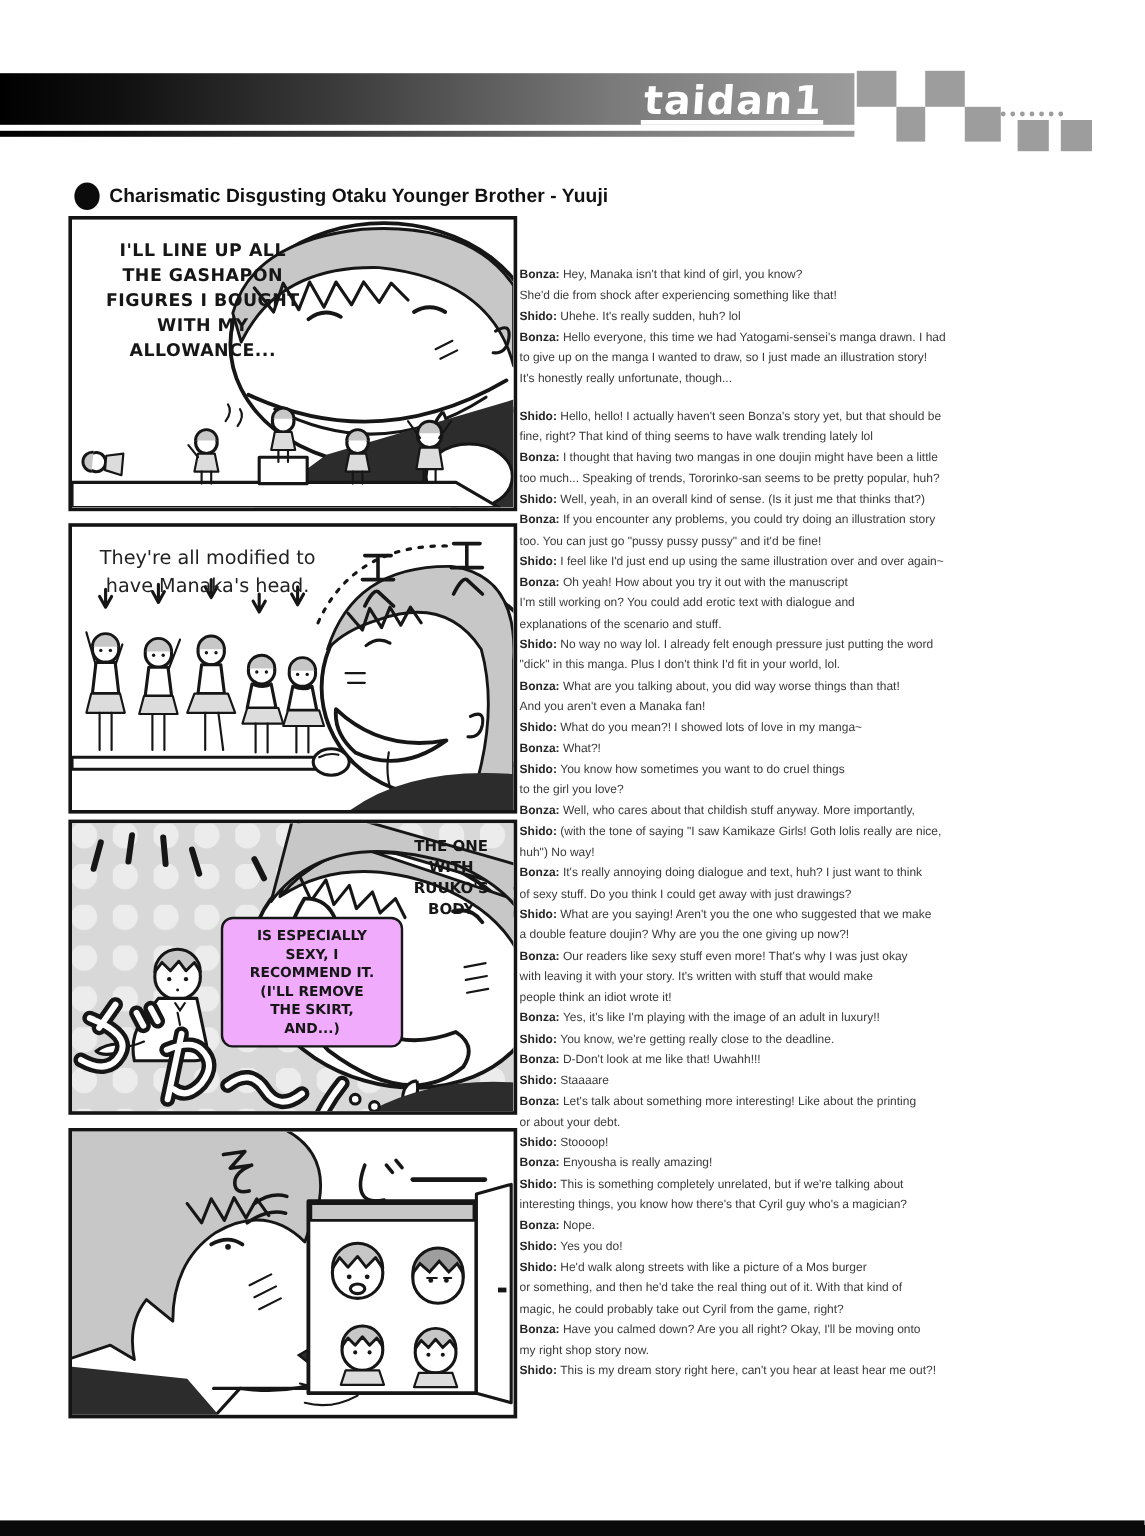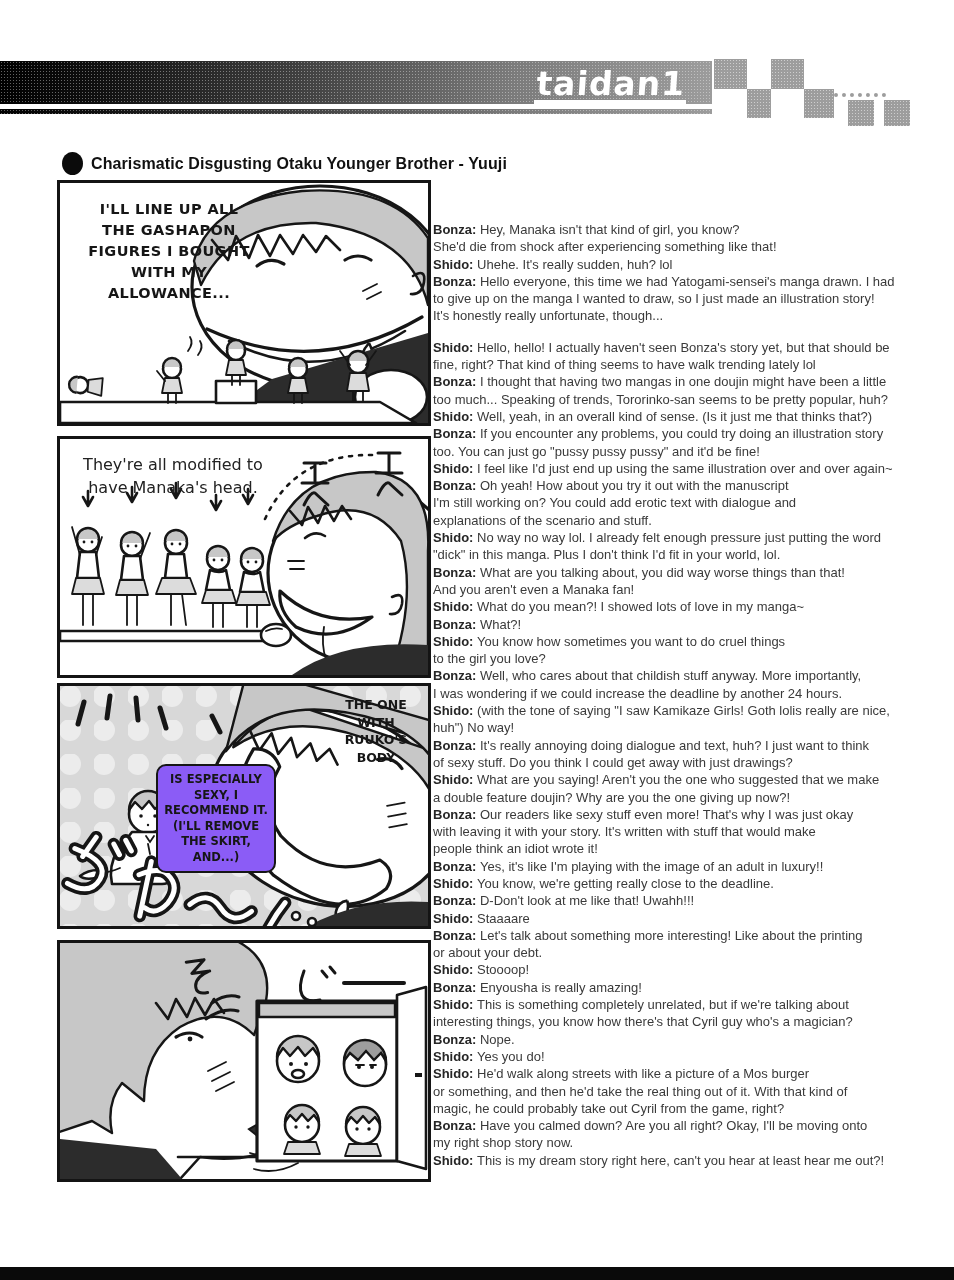--- a/index.html
+++ b/index.html
@@ -29,41 +29,41 @@
   #title-text{font-size:16px;font-weight:bold;color:#111;letter-spacing:.1px;}
 
   
   .panel{position:absolute;left:0;width:368px;border:3px solid #141414;background:#fff;overflow:hidden;}
   .panel svg{position:absolute;left:0;top:0;}
   .cap{position:absolute;font-family:"DejaVu Sans",sans-serif;color:#161616;
        white-space:pre-line;text-align:center;}
   .cap-comic{font-size:14.5px;font-weight:600;letter-spacing:.4px;line-height:1.45;}
   .cap-round{font-size:16px;font-weight:normal;line-height:1.45;color:#222;}
   .cap-small{font-size:12.5px;font-weight:600;line-height:1.4;}
-  .bubble{position:absolute;background:#8b5cf6;border:2px solid #161616;border-radius:10px;
-          padding:6px 0;font-family:"DejaVu Sans",sans-serif;font-size:11.5px;font-weight:600;
-          line-height:1.35;text-align:center;white-space:pre-line;color:#161616;}
+  .bubble{position:absolute;background:#f0abfc;border:2px solid #161616;border-radius:10px;
+          padding:6px 16px;font-family:"DejaVu Sans",sans-serif;font-size:11.5px;font-weight:600;
+          line-height:1.35;text-align:center;white-space:pre-line;color:#161616;margin-left:28px;}
 
   
   .ln{fill:none;stroke:#161616;stroke-width:2.6;stroke-linecap:round;stroke-linejoin:round;}
   .ln3{fill:none;stroke:#161616;stroke-width:3.2;stroke-linecap:round;stroke-linejoin:round;}
   .fw{fill:#fff;stroke:#161616;stroke-width:2.6;stroke-linejoin:round;}
   .fw3{fill:#fff;stroke:#161616;stroke-width:3.2;stroke-linejoin:round;}
   .hair{fill:#c7c7c7;stroke:#161616;stroke-width:2.4;stroke-linejoin:round;}
   .dark{fill:#2c2c2c;stroke:none;}
   .skirt{fill:#dcdcdc;stroke:#161616;stroke-width:1.8;stroke-linejoin:round;}
   .thin{fill:none;stroke:#161616;stroke-width:1.8;stroke-linecap:round;}
   .kana{fill:none;stroke:#161616;stroke-width:3;stroke-linecap:round;stroke-linejoin:round;}
   .ol1{fill:none;stroke:#161616;stroke-width:8;stroke-linecap:round;stroke-linejoin:round;}
   .ol2{fill:none;stroke:#fff;stroke-width:3.2;stroke-linecap:round;stroke-linejoin:round;}
 
   
   #dialogue{width:512px;}
   .dblock{margin-bottom:14px;}
-  .dline{font-size:13px;line-height:17.3px;color:#3a3a3a;white-space:nowrap;letter-spacing:0;}
+  .dline{font-size:10px;line-height:17.3px;color:#3a3a3a;white-space:nowrap;letter-spacing:0;}
   .spk{font-weight:bold;color:#262626;}
 
   #footer-bar{background:#0a0a0a;}
 </style>
 </head>
 <body>
 
 <div id="page">
 
   <div class="abs ht-grad" style="left:0;top:61px;width:712px;height:43px;"></div>
@@ -399,21 +399,20 @@
         <div class="dline">explanations of the scenario and stuff.</div>
         <div class="dline"><span class="spk">Shido: </span>No way no way lol. I already felt enough pressure just putting the word</div>
         <div class="dline">"dick" in this manga. Plus I don't think I'd fit in your world, lol.</div>
         <div class="dline"><span class="spk">Bonza: </span>What are you talking about, you did way worse things than that!</div>
         <div class="dline">And you aren't even a Manaka fan!</div>
         <div class="dline"><span class="spk">Shido: </span>What do you mean?! I showed lots of love in my manga~</div>
         <div class="dline"><span class="spk">Bonza: </span>What?!</div>
         <div class="dline"><span class="spk">Shido: </span>You know how sometimes you want to do cruel things</div>
         <div class="dline">to the girl you love?</div>
         <div class="dline"><span class="spk">Bonza: </span>Well, who cares about that childish stuff anyway. More importantly,</div>
-        <div class="dline">I was wondering if we could increase the deadline by another 24 hours.</div>
         <div class="dline"><span class="spk">Shido: </span>(with the tone of saying "I saw Kamikaze Girls! Goth lolis really are nice,</div>
         <div class="dline">huh") No way!</div>
         <div class="dline"><span class="spk">Bonza: </span>It's really annoying doing dialogue and text, huh? I just want to think</div>
         <div class="dline">of sexy stuff. Do you think I could get away with just drawings?</div>
         <div class="dline"><span class="spk">Shido: </span>What are you saying! Aren't you the one who suggested that we make</div>
         <div class="dline">a double feature doujin? Why are you the one giving up now?!</div>
         <div class="dline"><span class="spk">Bonza: </span>Our readers like sexy stuff even more! That's why I was just okay</div>
         <div class="dline">with leaving it with your story. It's written with stuff that would make</div>
         <div class="dline">people think an idiot wrote it!</div>
         <div class="dline"><span class="spk">Bonza: </span>Yes, it's like I'm playing with the image of an adult in luxury!!</div>

